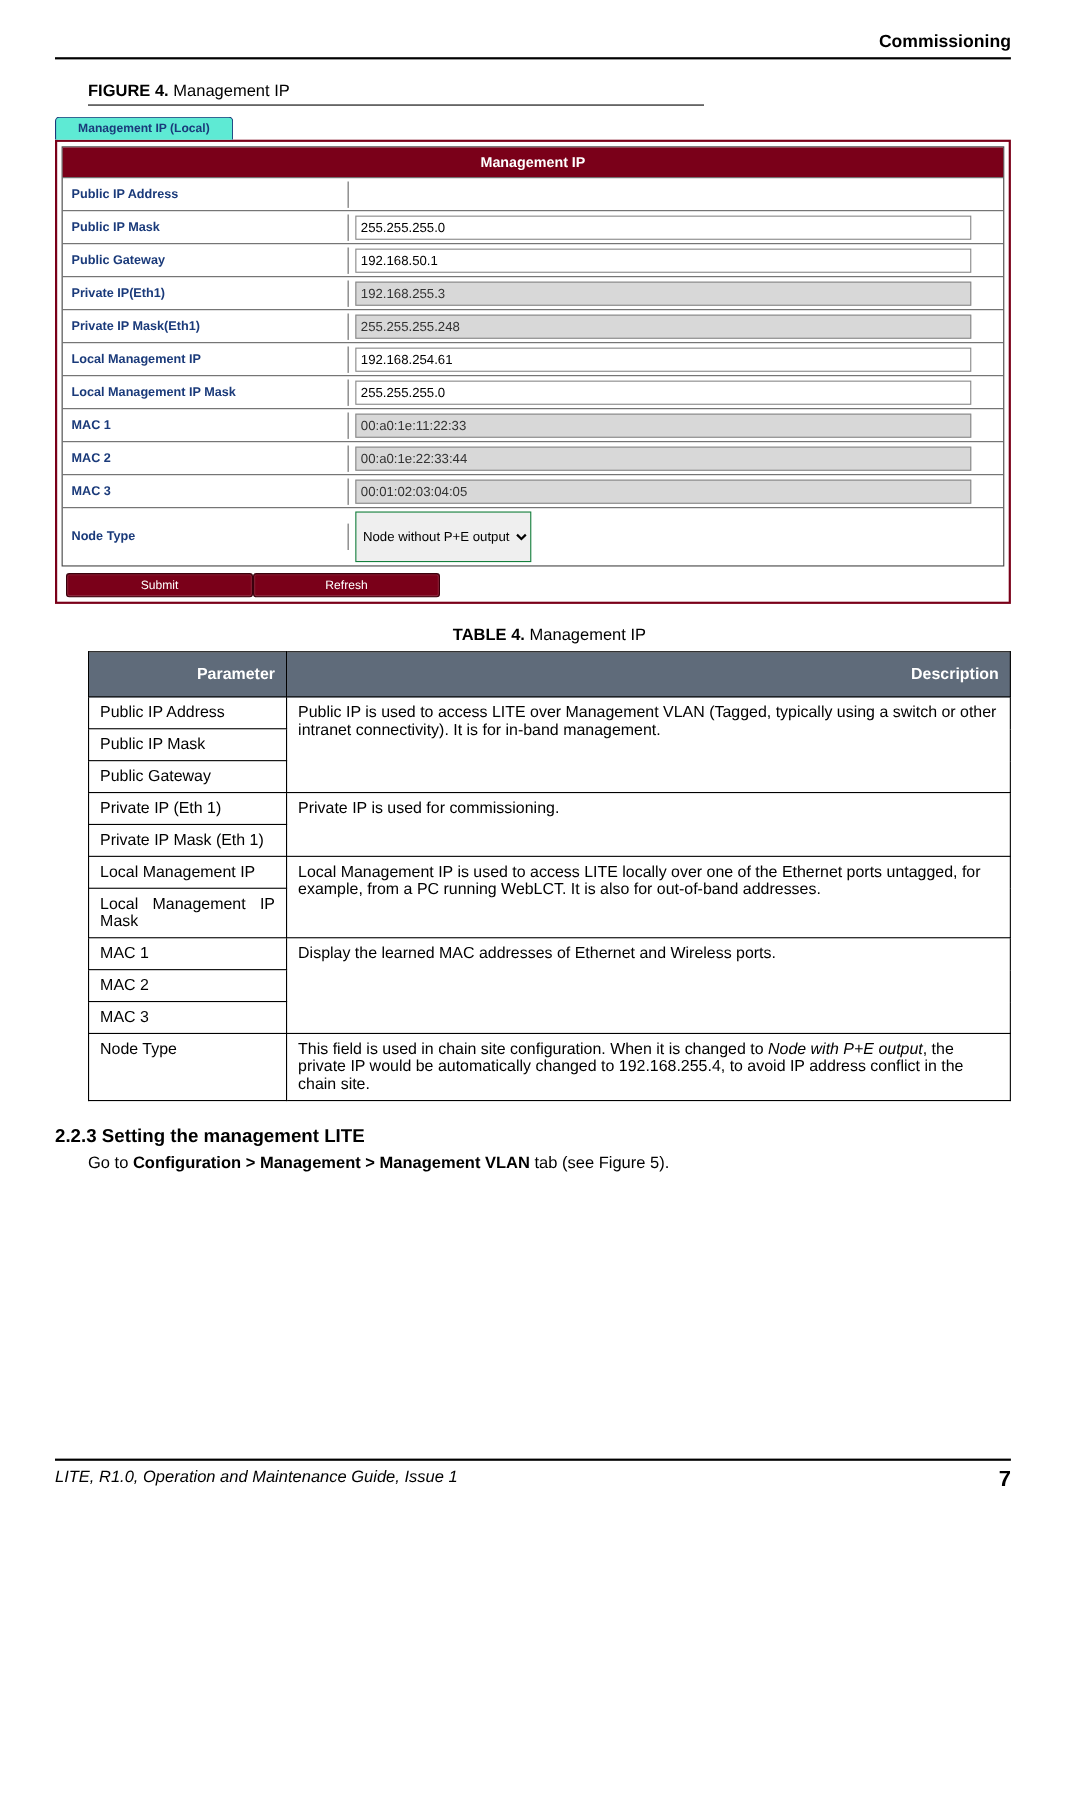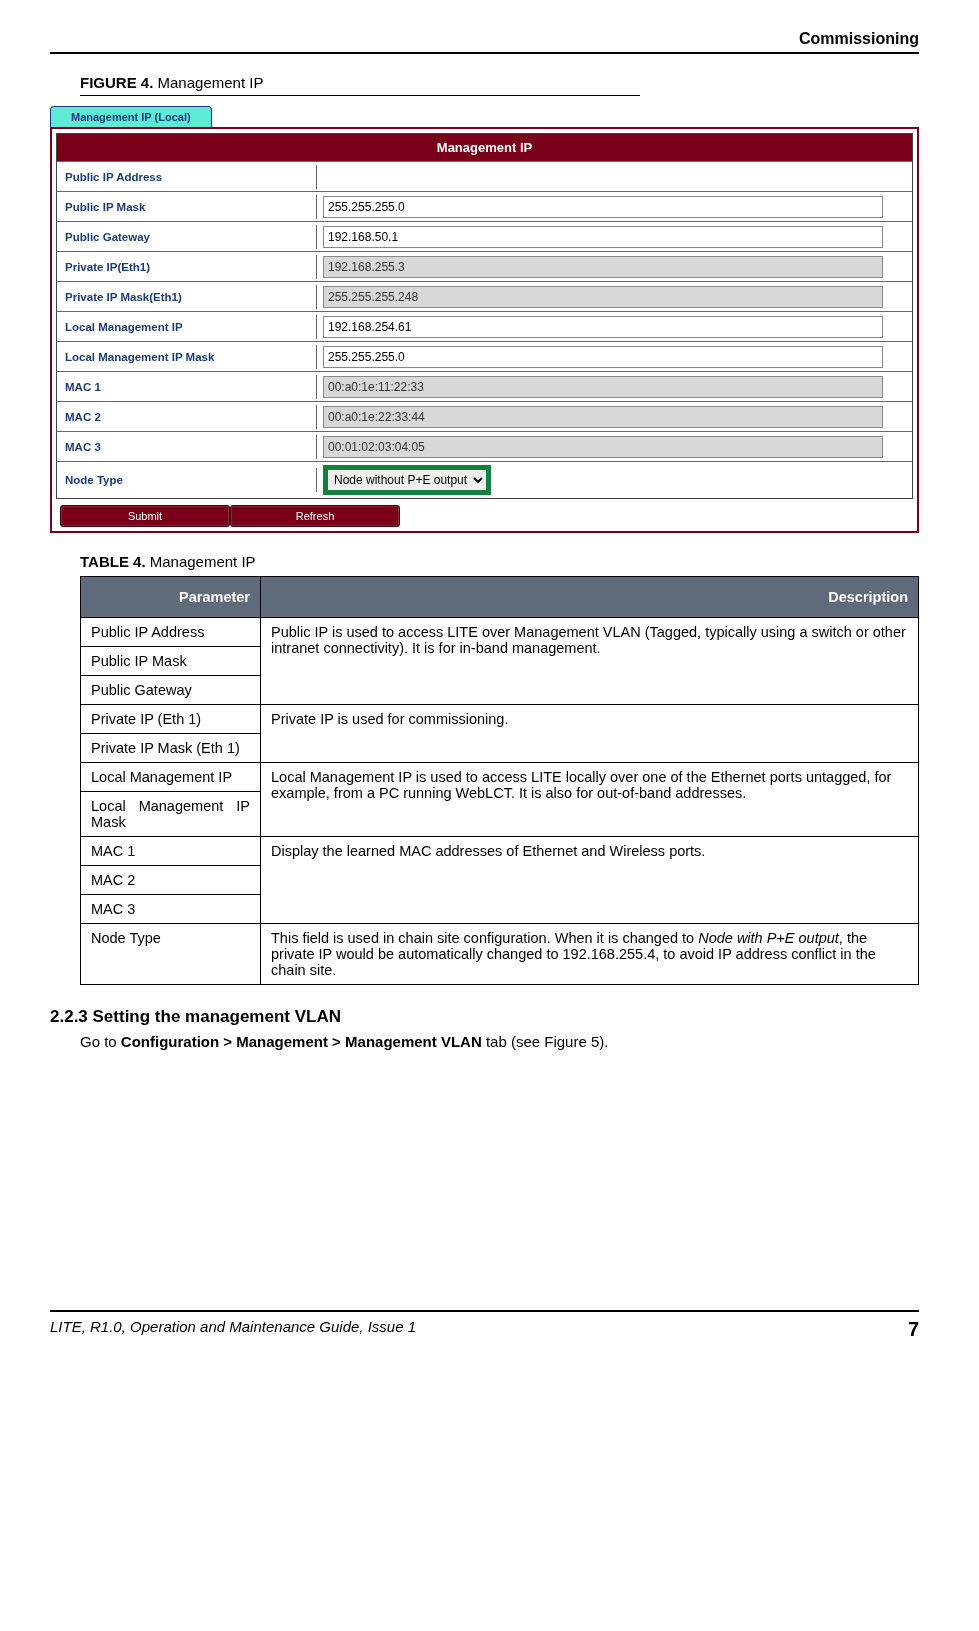--- a/index.html
+++ b/index.html
@@ -74,38 +74,38 @@
     width: 100%;
     max-width: 560px;
     font-size: 12px;
     padding: 3px 4px;
     border: 1px solid #888;
     background: #fff;
   }
   .form-value input.readonly { background: #d8d8d8; color:#333; }
   .form-value select {
     font-size: 12px;
-    padding: 2px 2px;
-    border: 5px solid #15803d;
+    padding: 14px 2px;
+    border: 1px solid #15803d;
   }
   .btn-row { display: flex; padding: 6px 0 0 4px; }
   .action-btn {
     background: #7a0019;
     color: #fff;
     border: 1px solid #3a000c;
     border-radius: 3px;
     font-size: 11px;
     width: 170px;
     height: 22px;
     cursor: pointer;
     box-shadow: inset 0 0 0 1px rgba(255,255,255,0.15);
   }
 
   
-  .table-caption { font-size: 15px; margin: 12px 0 6px 30px; }
+  .table-caption { font-size: 15px; margin: 12px 0 6px 30px; text-align: center; }
   table.desc-table {
     border-collapse: collapse;
     width: calc(100% - 30px);
     margin-left: 30px;
     font-size: 14.5px;
   }
   table.desc-table th {
     background: #5f6b7a;
     color: #fff;
     font-weight: bold;
@@ -266,21 +266,21 @@
 
     <tr>
       <td class="param">Node Type</td>
       <td>
         <span>This field is used in chain site configuration. When it is changed to </span><span class="node-italic">Node with P+E output</span><span>, the private IP would be automatically changed to 192.168.255.4, to avoid IP address conflict in the chain site.</span>
       </td>
     </tr>
   </tbody>
 </table>
 
-<div class="section-head">2.2.3 Setting the management VLAN</div>
+<div class="section-head">2.2.3 Setting the management LITE</div>
 <p class="body-para">
   <span>Go to </span><b>Configuration &gt; Management &gt; Management VLAN</b><span> tab (see Figure 5).</span>
 </p>
 
 <div class="footer">
   <hr class="footer-rule">
   <div class="footer-row">
     <span class="footer-left">LITE, R1.0, Operation and Maintenance Guide, Issue 1</span>
     <span class="footer-right">7</span>
   </div>

